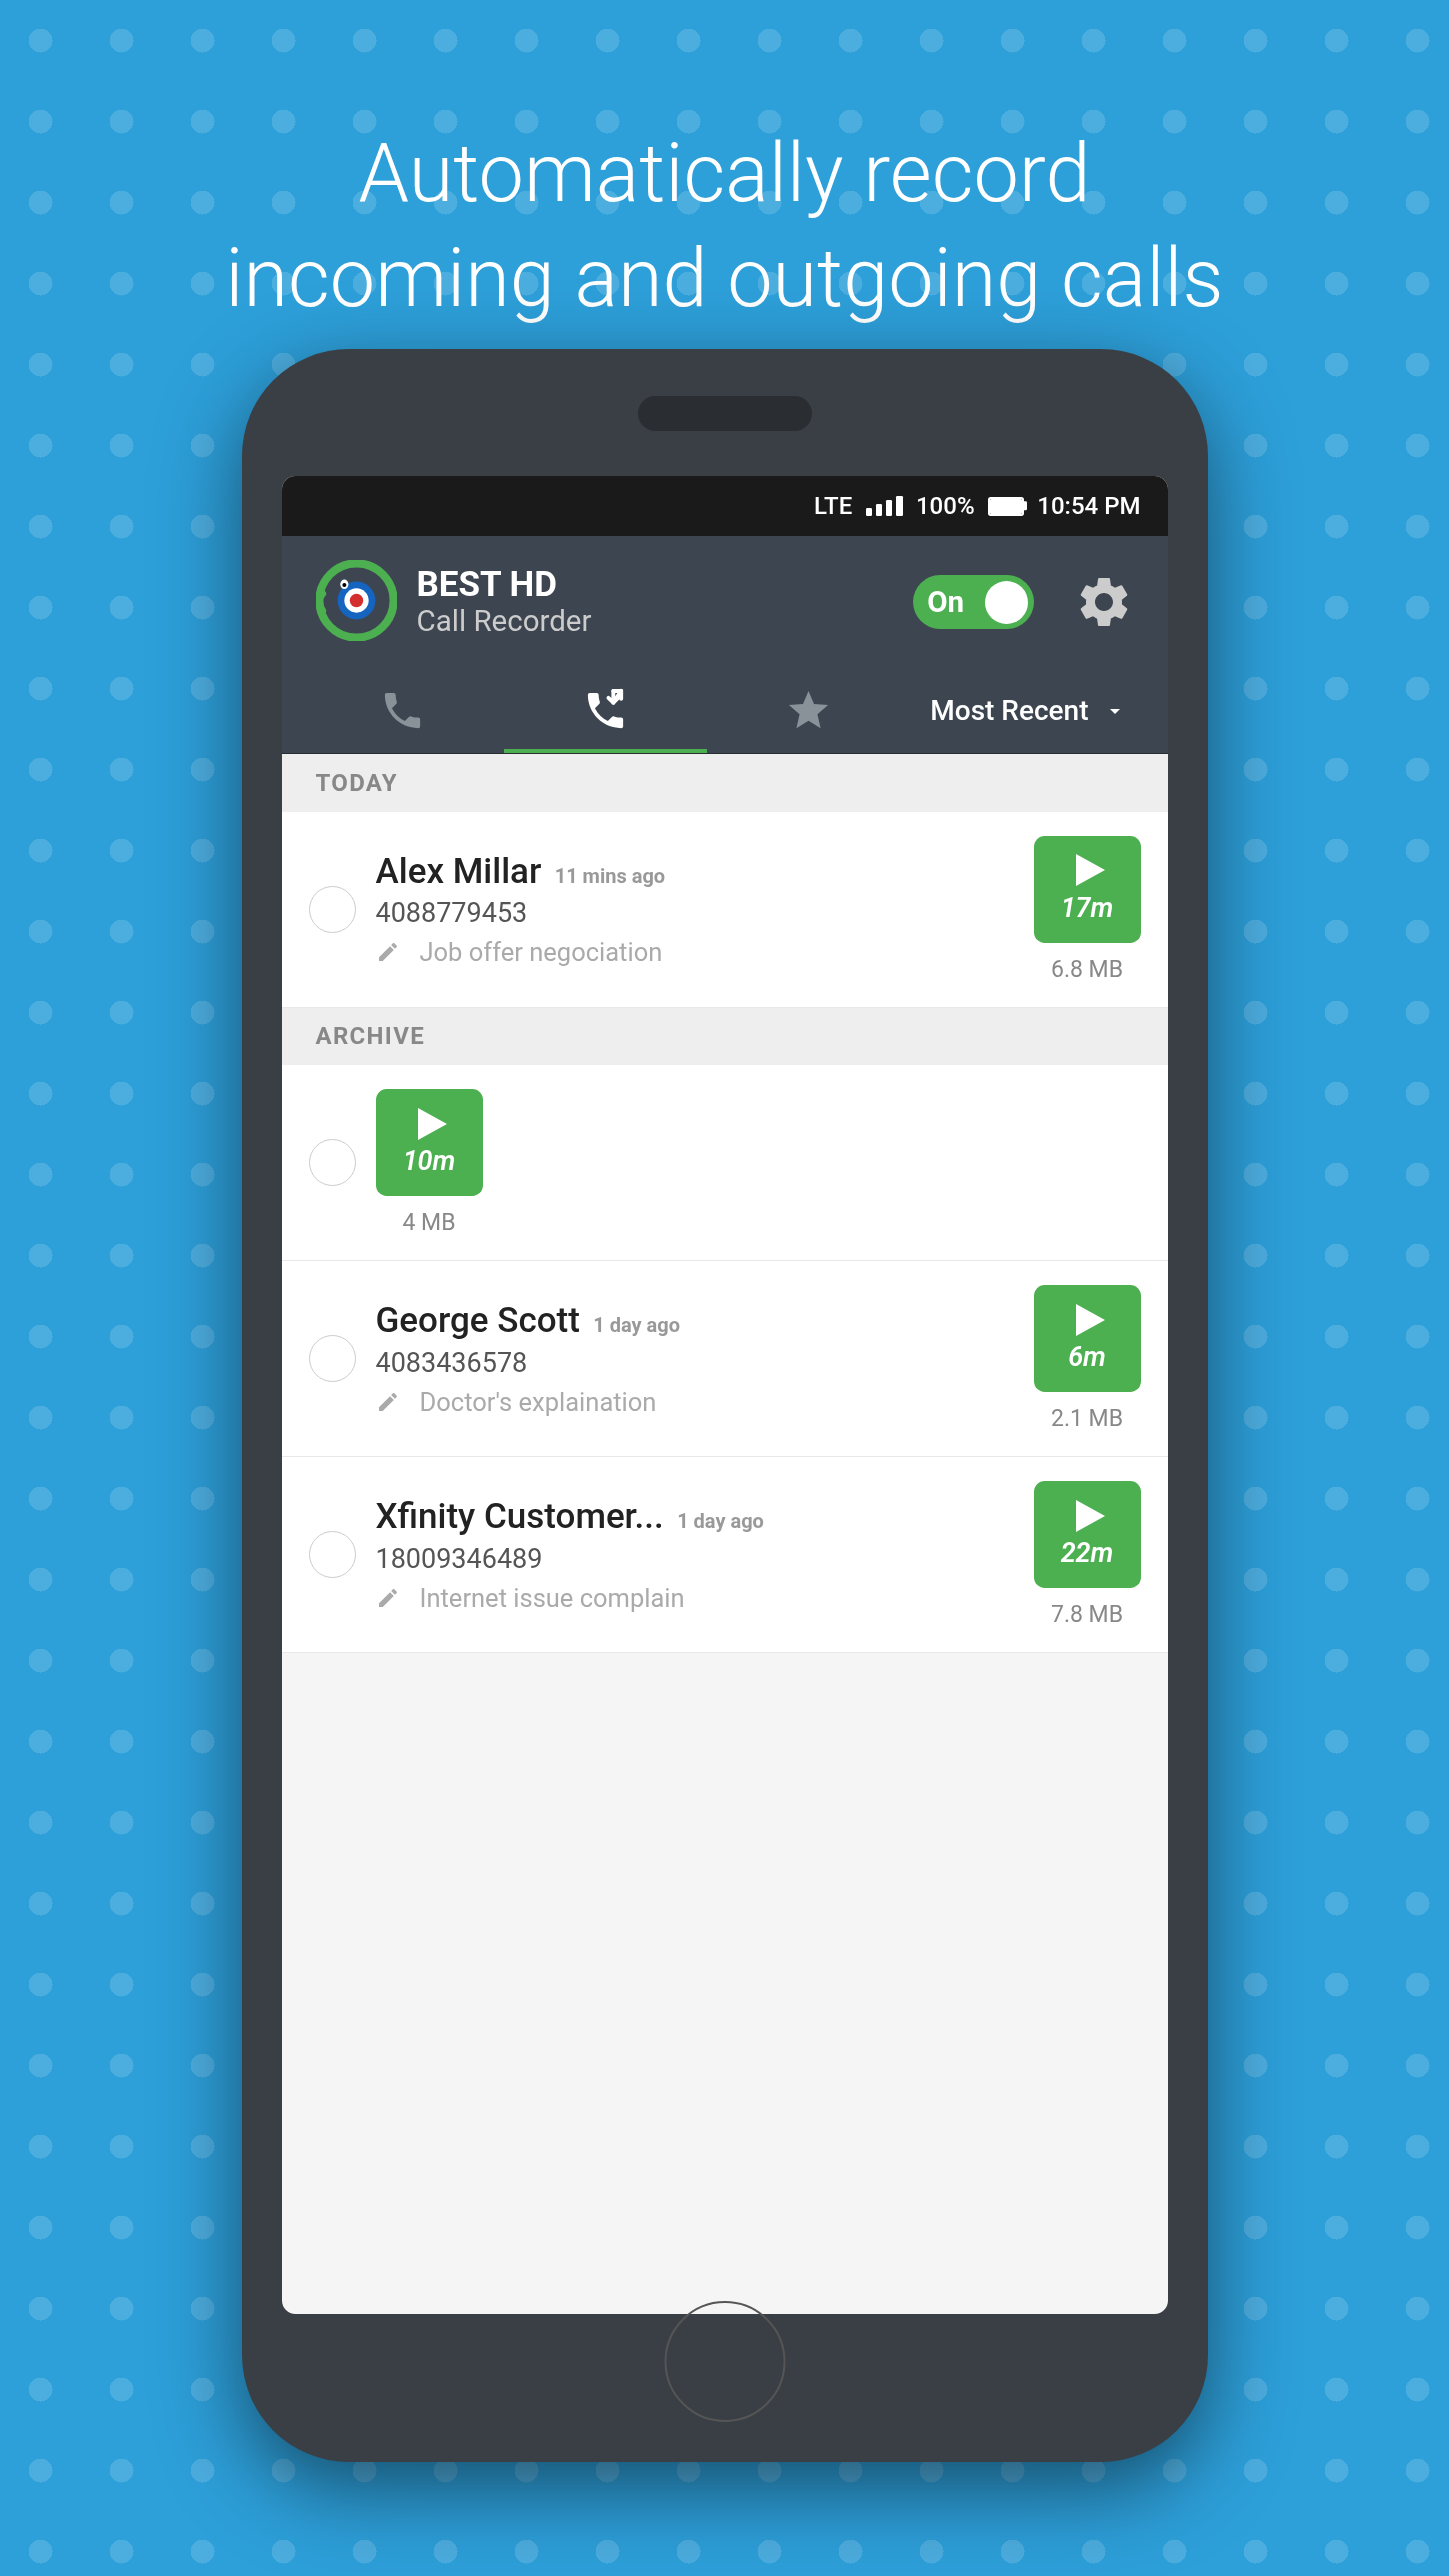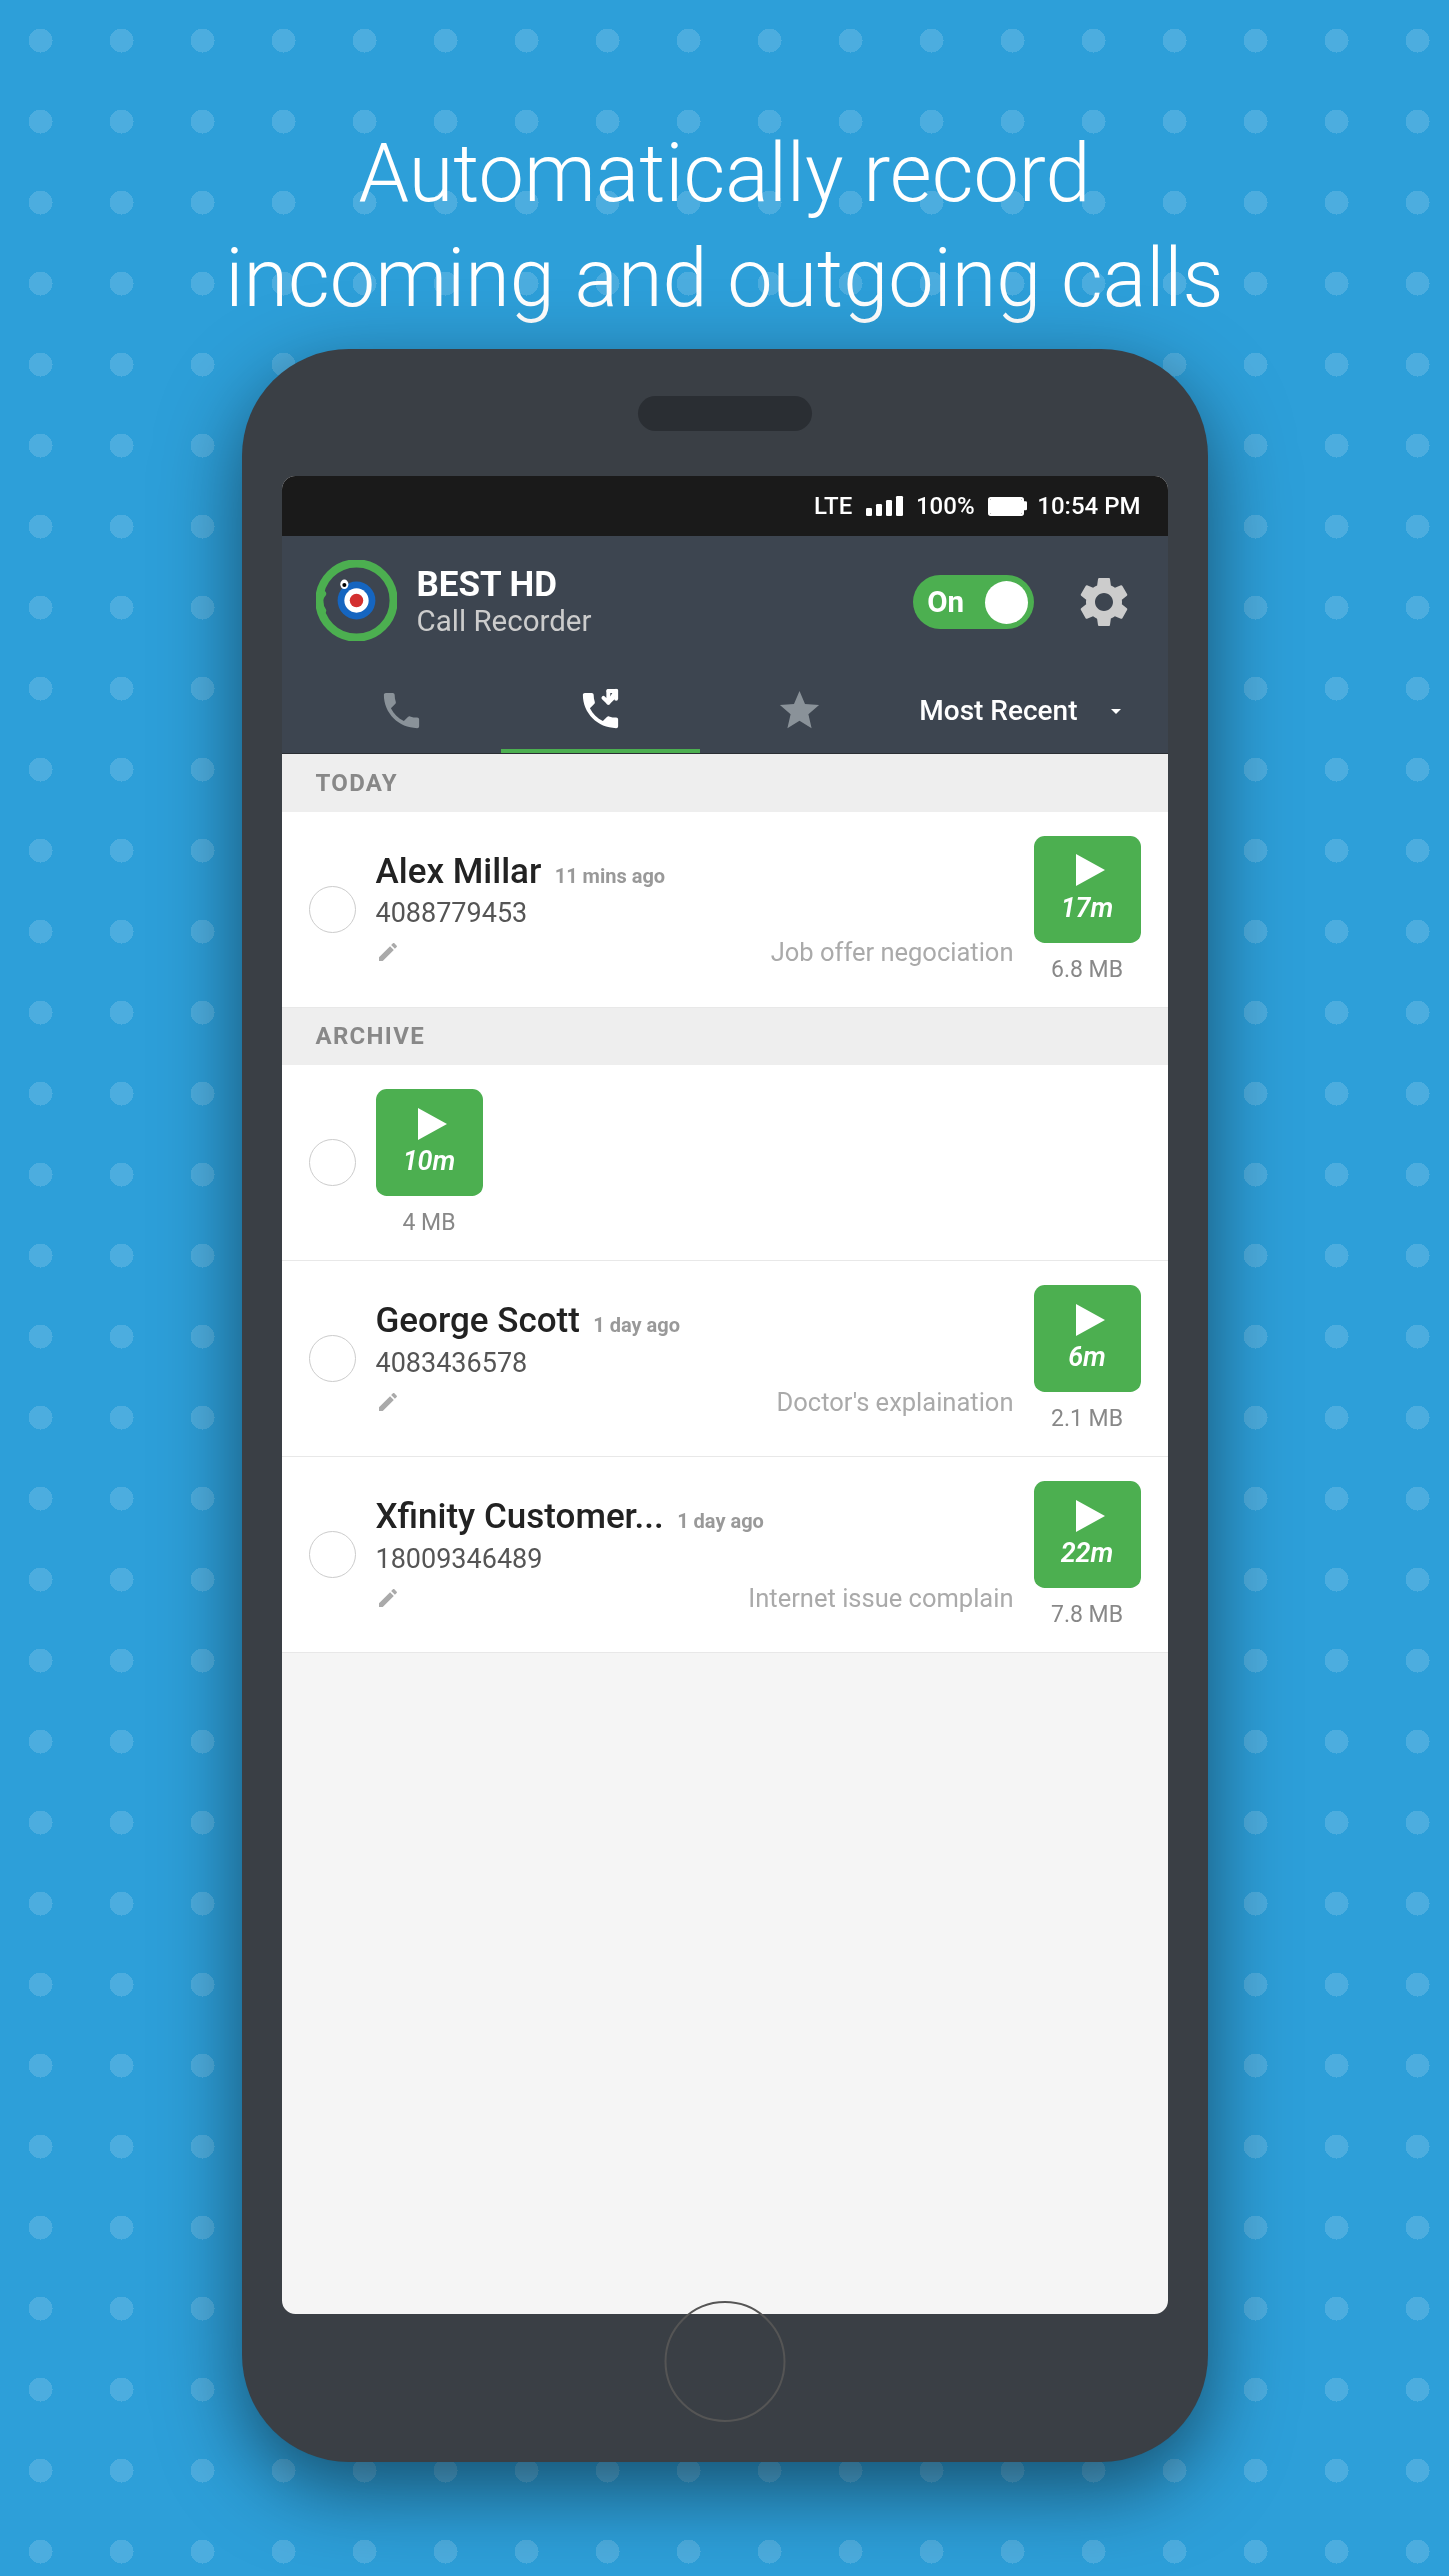--- a/index.html
+++ b/index.html
@@ -238,21 +238,21 @@
       width: 47px;
       height: 47px;
     }
 
     .tab-icon-inactive { fill: #8a9299; }
     .tab-icon-active { fill: white; }
 
     .sort-dropdown {
       display: flex;
       align-items: center;
-      gap: 26px;
+      gap: 15px;
       padding: 13.4px 20px;
       cursor: pointer;
     }
 
     .sort-text {
       color: white;
       font-size: 28px;
       font-weight: 500;
     }
 
@@ -315,23 +315,22 @@
 
     .call-number {
       font-size: 27px;
       color: #555;
       margin-top: 5.4px;
     }
 
     .call-note {
       display: flex;
       align-items: center;
-      gap: 11px;
+      gap: 20px;
       margin-top: 8px;
-      justify-content: space-between;
     }
 
     .pencil-icon {
       width: 24px;
       height: 24px;
       color: #aaa;
       flex-shrink: 0;
     }
 
     .call-note-text {

